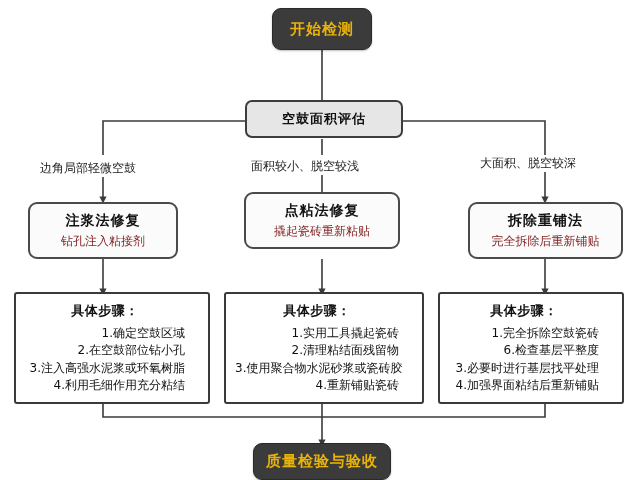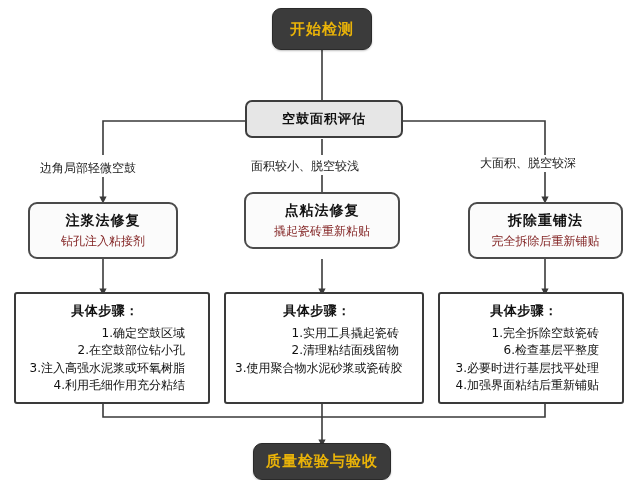--- a/index.html
+++ b/index.html
@@ -185,20 +185,21 @@
       <div class="s-item">4.利用毛细作用充分粘结</div>
     </div>
   </div>
 
   <div class="node steps" style="left:224px; top:292px; width:200px; height:112px;">
     <div class="s-title">具体步骤：</div>
     <div class="s-list">
       <div class="s-item">1.实用工具撬起瓷砖</div>
       <div class="s-item">2.清理粘结面残留物</div>
       <div class="s-item">3.使用聚合物水泥砂浆或瓷砖胶</div>
+      <div class="s-item">4.重新铺贴瓷砖</div>
     </div>
   </div>
 
   <div class="node steps" style="left:438px; top:292px; width:186px; height:112px;">
     <div class="s-title">具体步骤：</div>
     <div class="s-list">
       <div class="s-item">1.完全拆除空鼓瓷砖</div>
       <div class="s-item">6.检查基层平整度</div>
       <div class="s-item">3.必要时进行基层找平处理</div>
       <div class="s-item">4.加强界面粘结后重新铺贴</div>

